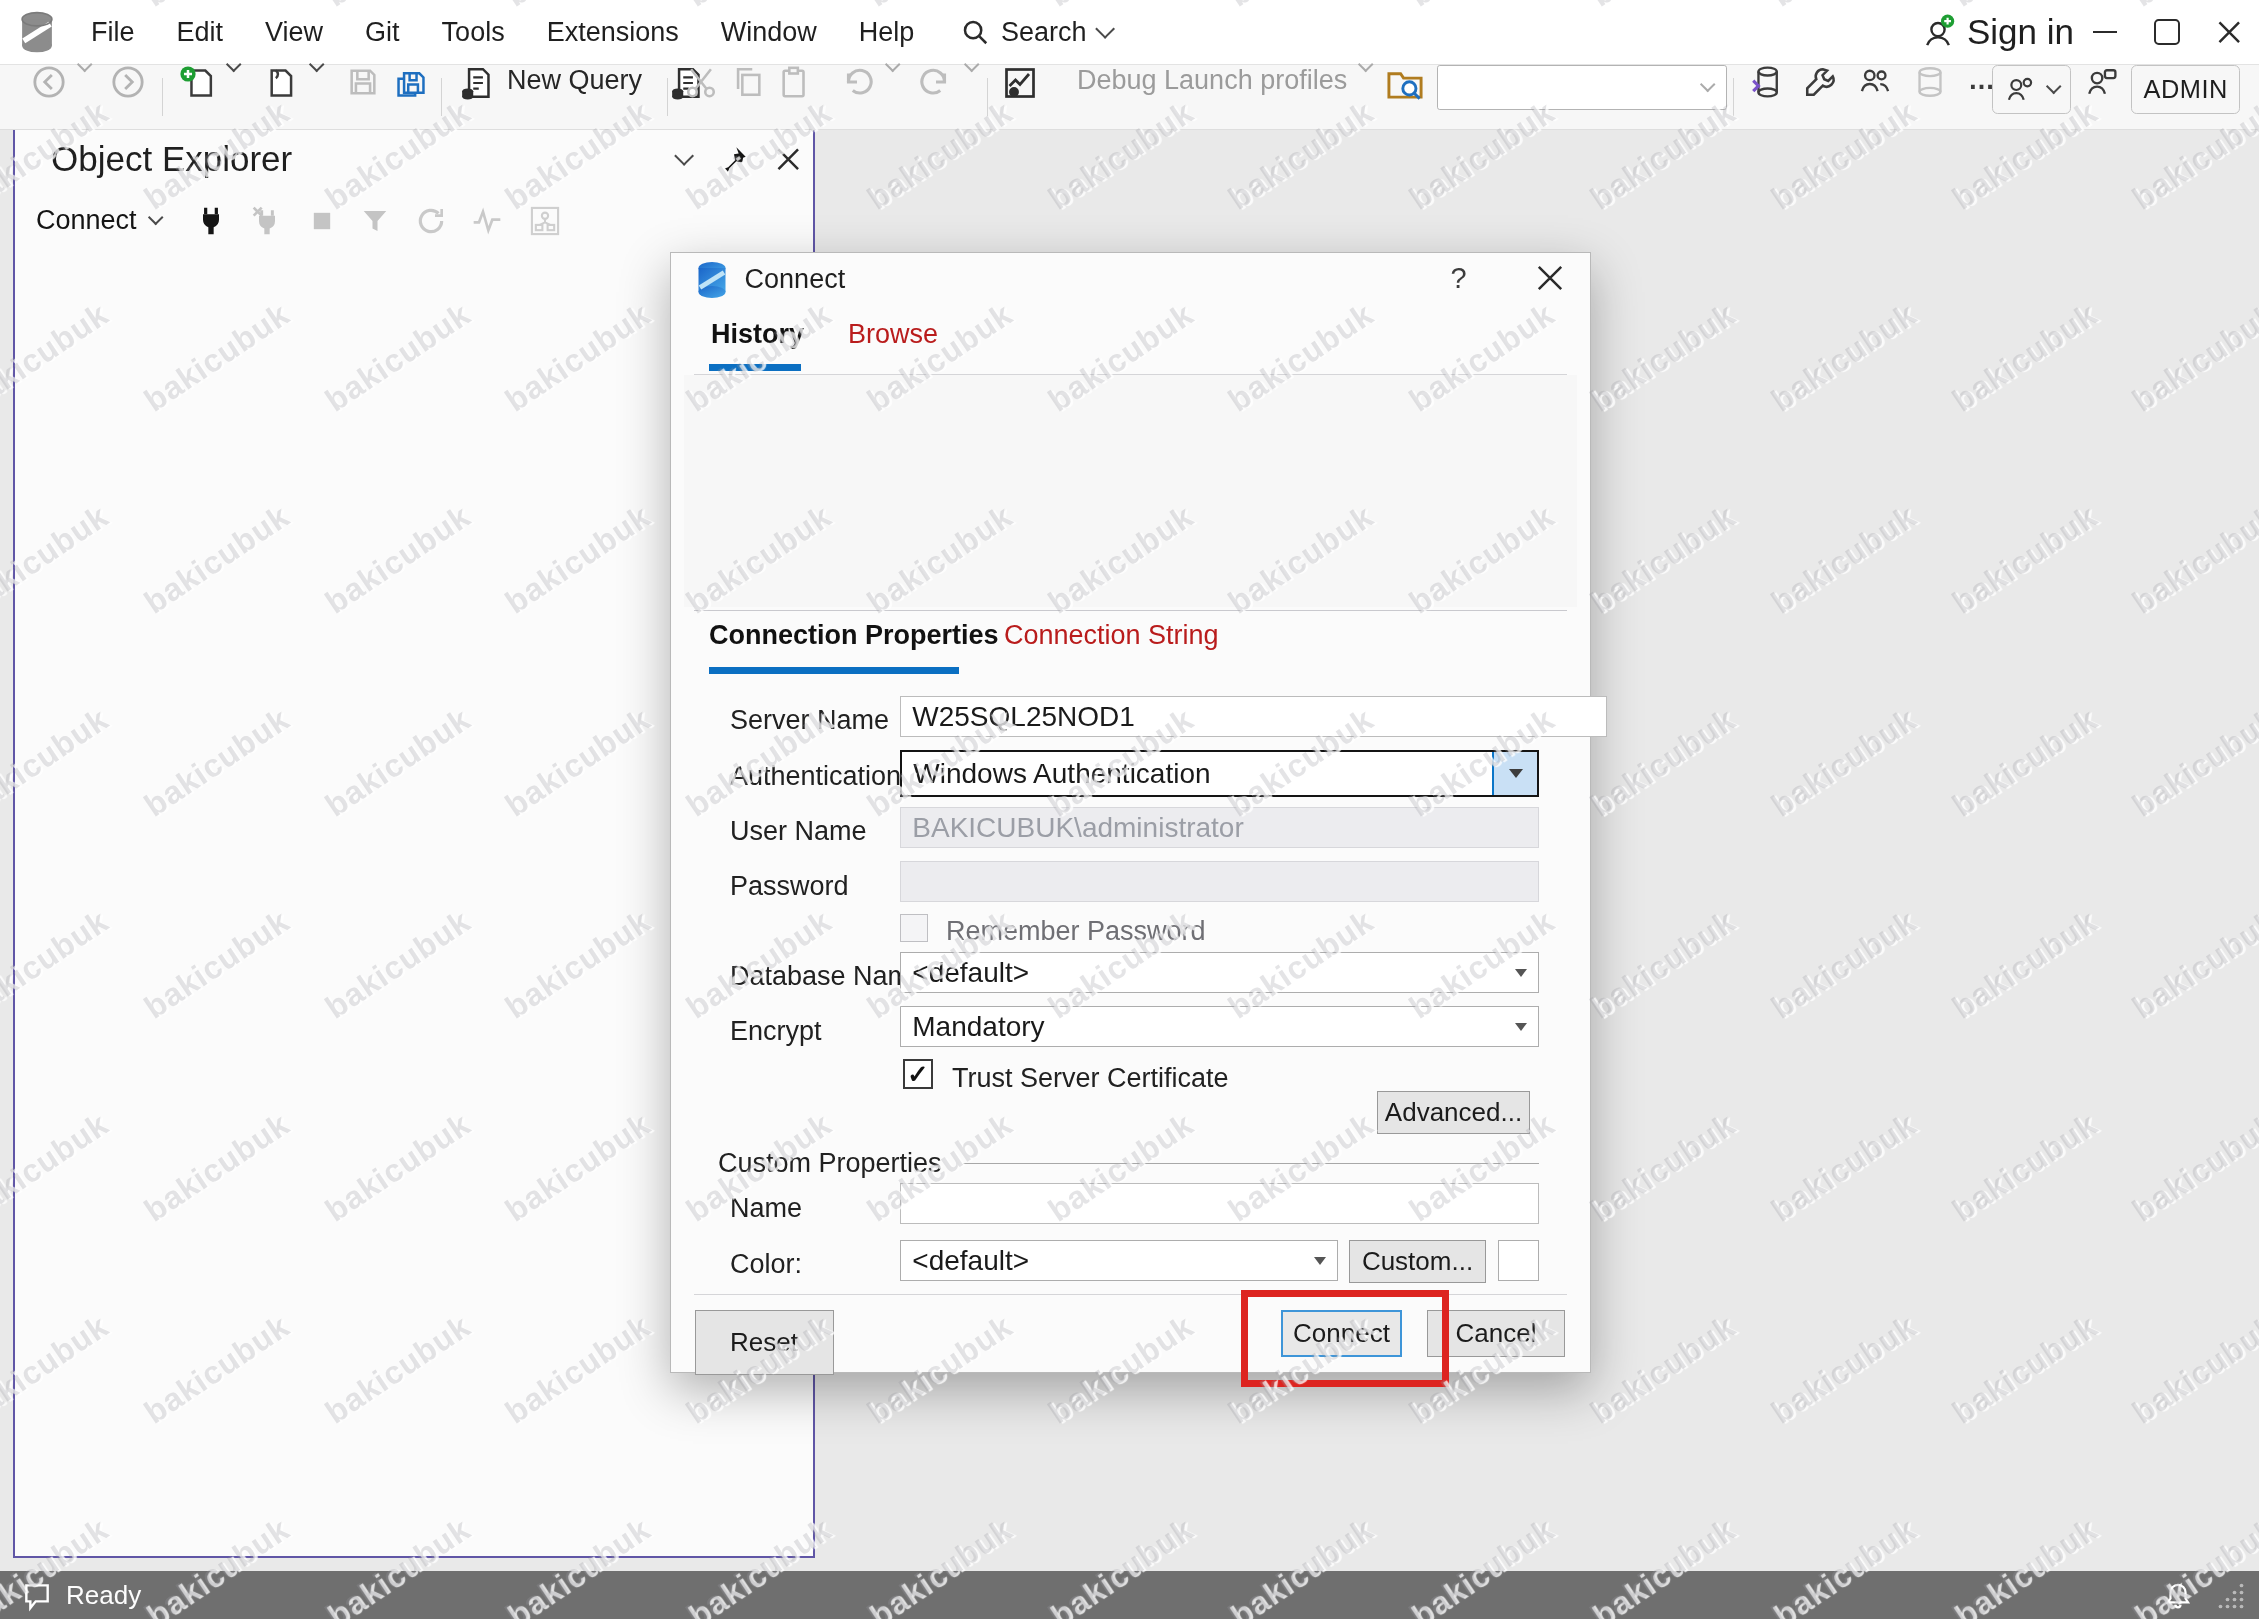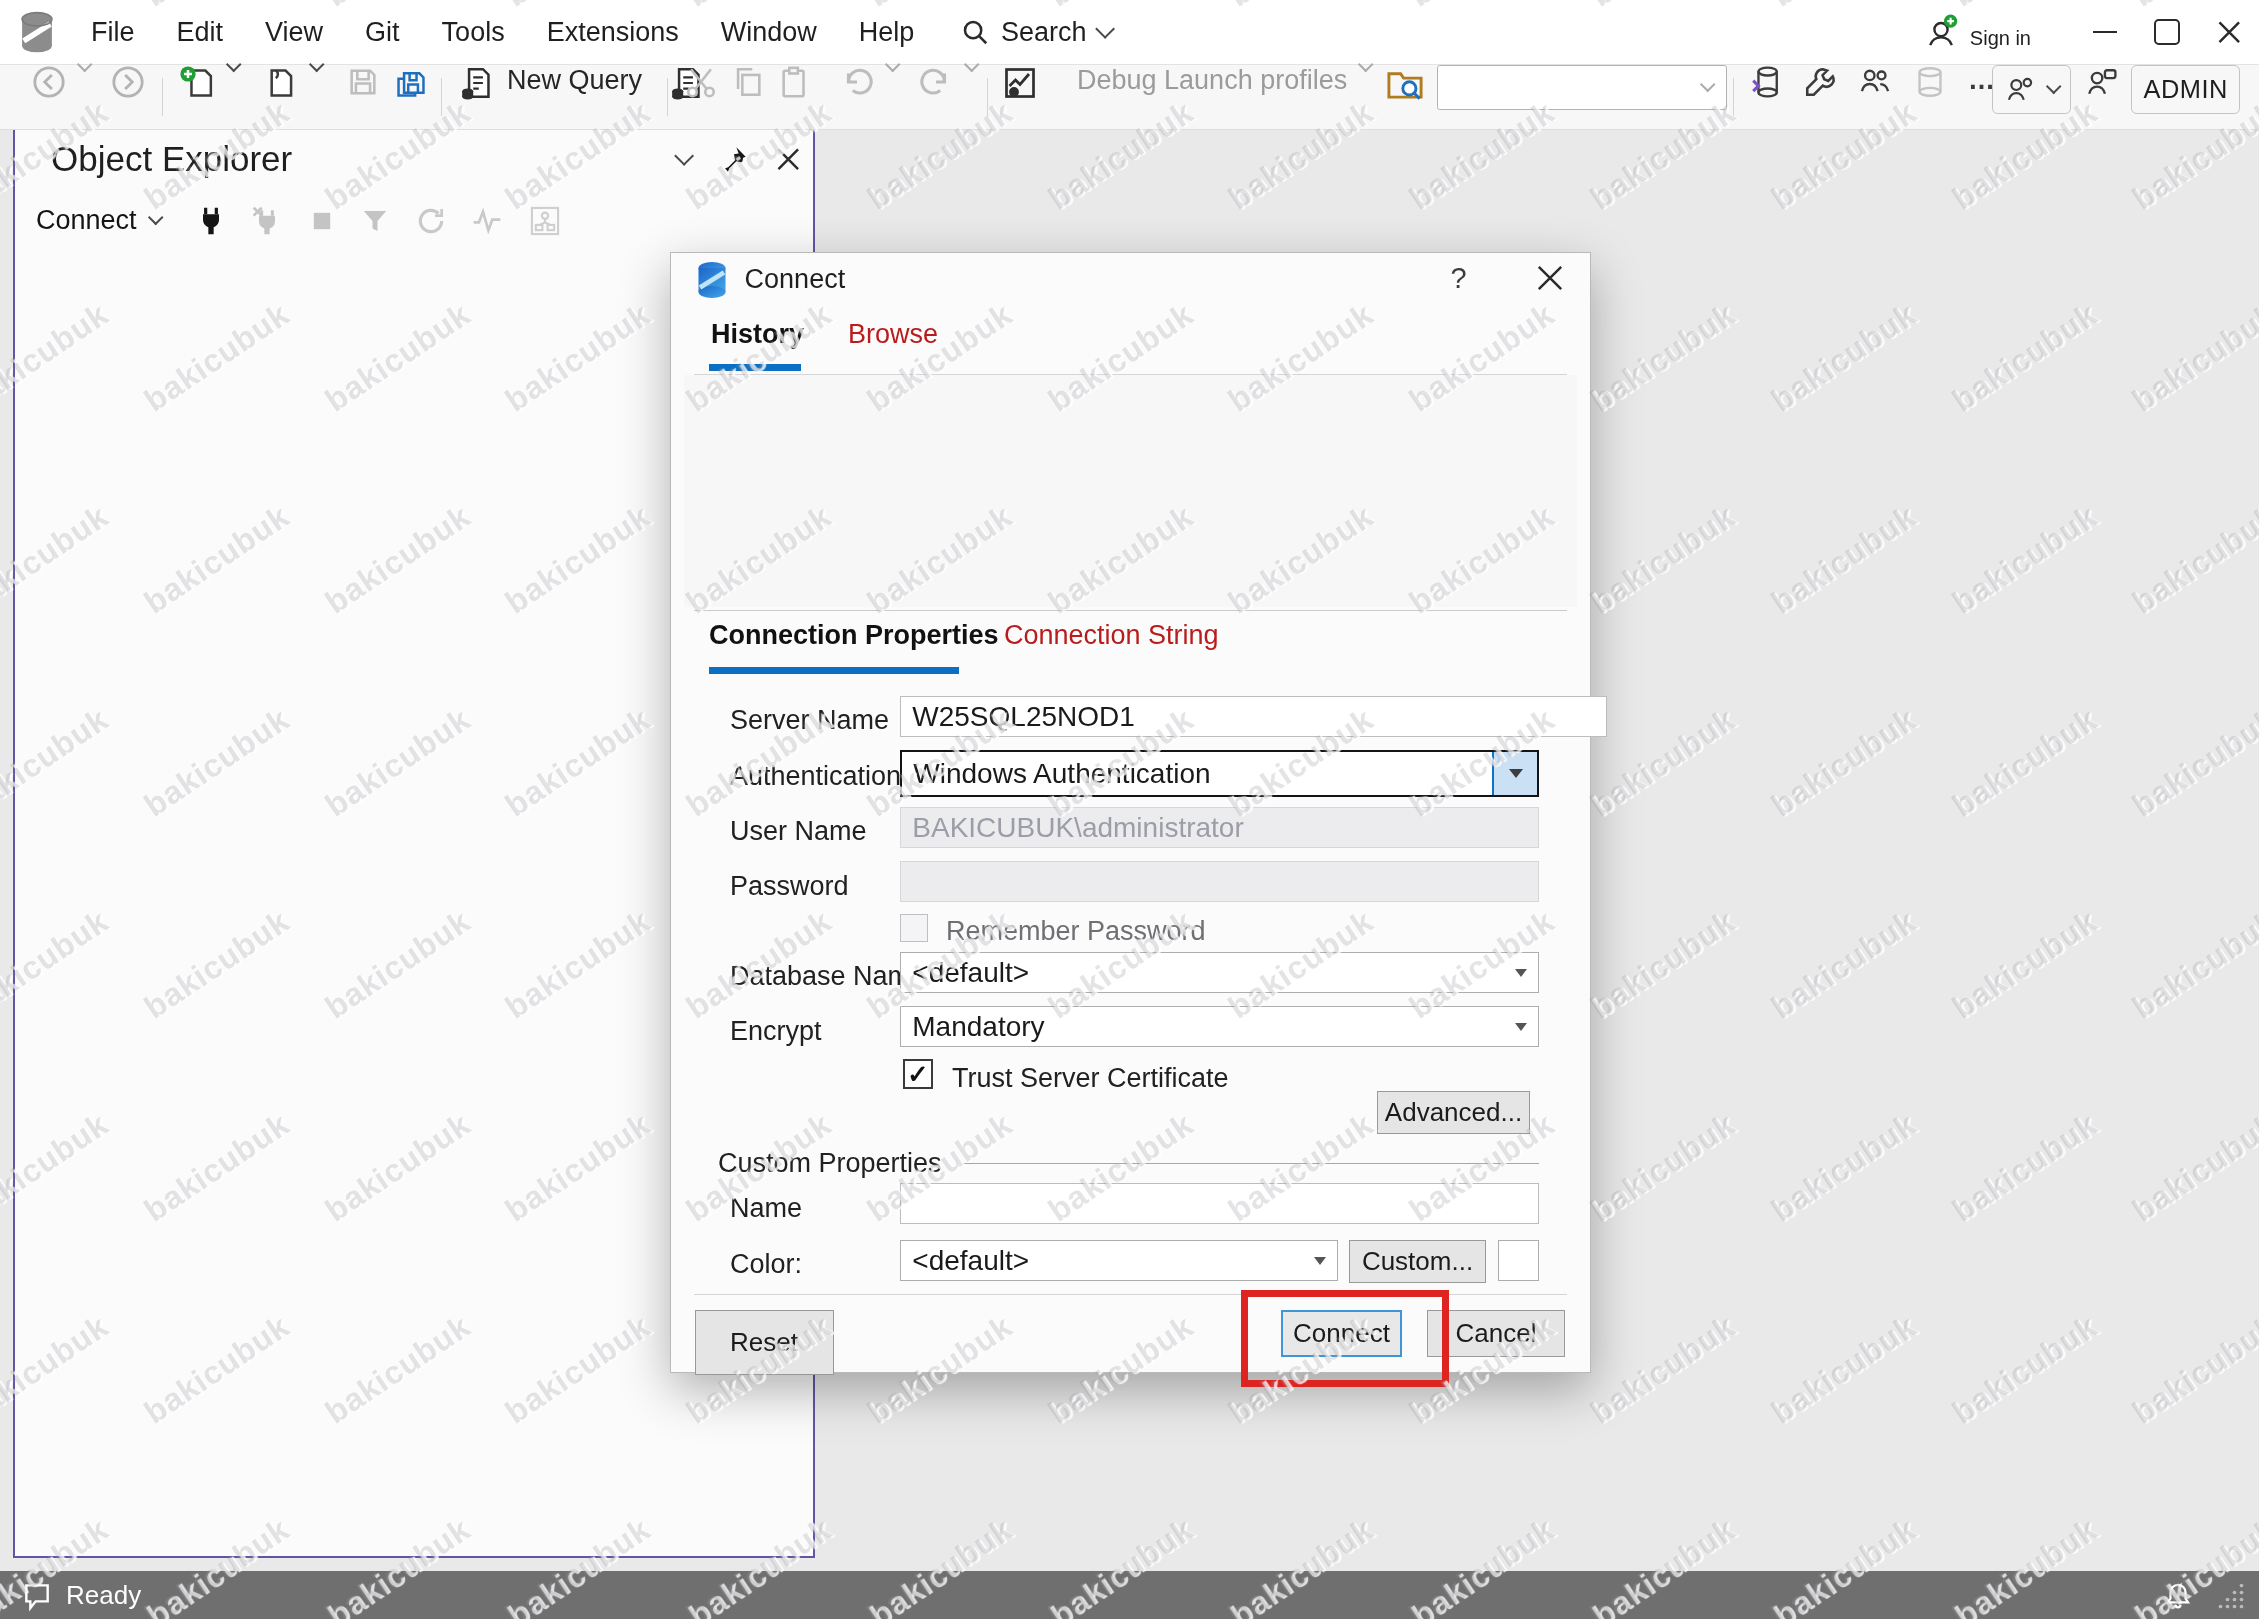--- a/index.html
+++ b/index.html
@@ -8,21 +8,21 @@
   svg{display:block}
 
   
   .titlebar{position:absolute;left:0;top:0;width:2260px;height:64px;background:#FFFFFF;
             border-bottom:0.9px solid #E3E3E3;z-index:6;display:flex;align-items:center}
   .applogo{margin-left:17px;width:40px;height:43px}
   .menus{display:flex;align-items:center;height:100%;margin-left:13px}
   .menu-item{font-size:27px;padding:0 21px;height:100%;display:flex;align-items:center;cursor:default}
   .search-group{display:flex;align-items:center;margin-left:24.5px;gap:11.3px}
   .tbr{position:absolute;right:0;top:0;height:64px;display:flex;align-items:center}
-  .signin{display:flex;align-items:flex-end;gap:11.3px;font-size:20px;margin-right:43px}
+  .signin{display:flex;align-items:center;gap:11.3px;font-size:35px;}
   .winbtn{width:62px;height:64px;display:flex;align-items:center;justify-content:center}
   .chev{width:12.2px;height:12.2px;border-right:2.8px solid #4a4a4a;border-bottom:2.8px solid #4a4a4a;
         transform:rotate(45deg);margin-top:-5.6px}
   .chev.gray{border-color:#ABABAB}
   .chev.small{width:9.4px;height:9.4px;border-width:2.4px}
 
   
   .toolbar{position:absolute;left:0;top:65px;width:2260px;height:64px;background:#F7F7F7;
            border-bottom:0.9px solid #DEDEDE;z-index:6}
   .tgroup{position:absolute;top:0;height:64px;display:flex;align-items:flex-start;gap:13px}

